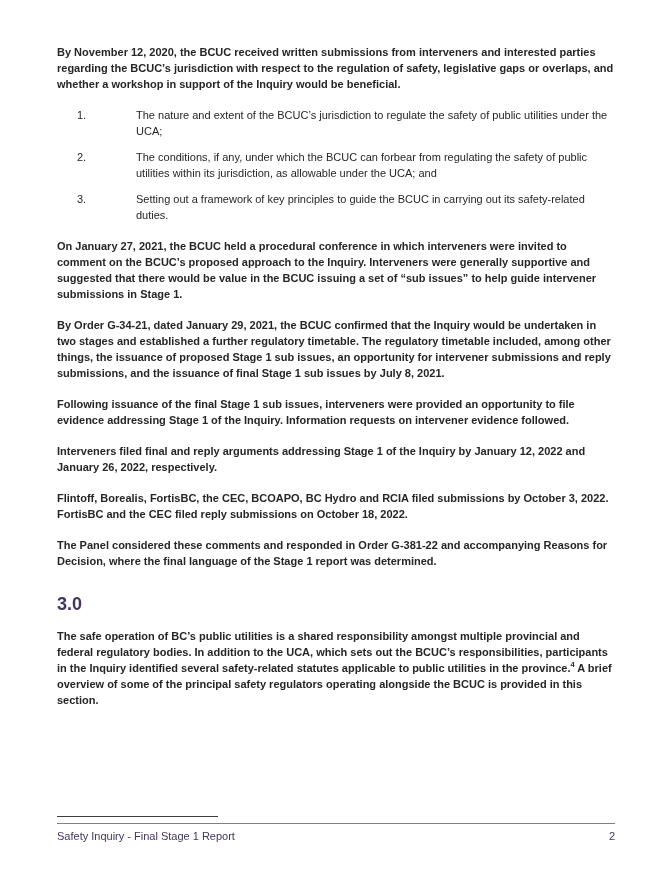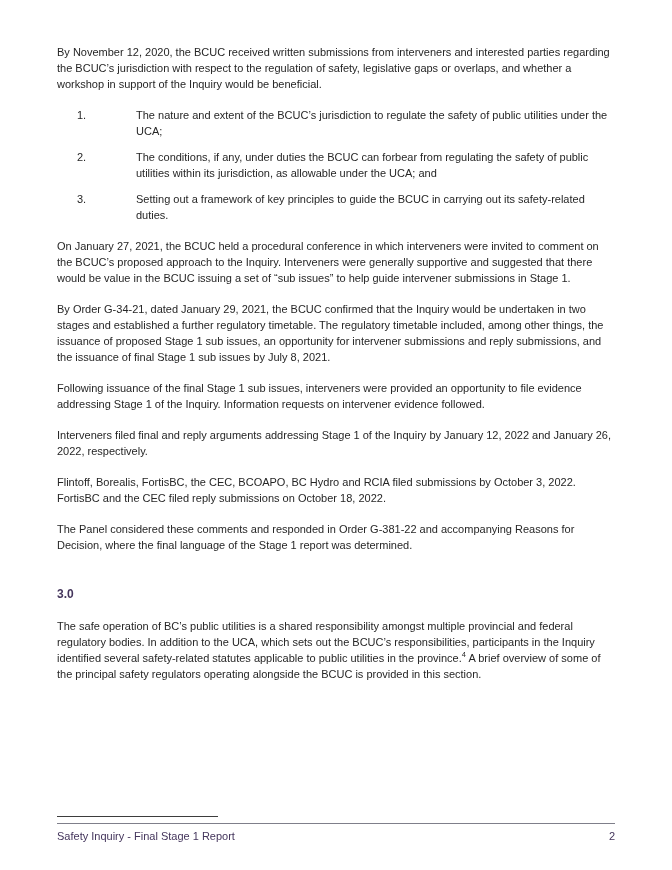--- a/index.html
+++ b/index.html
@@ -9,30 +9,30 @@
     min-height: 870px;
     background: #ffffff;
     padding: 44px 57px 26px 57px;
     display: flex;
     flex-direction: column;
     font-family: "Liberation Sans", sans-serif;
     font-size: 11px;
     line-height: 16px;
     color: #262626;
   }
-  .body-para { margin: 0 0 15px 0; text-align: left; }
+  .body-para { margin: 0 0 15px 0; text-align: left; font-weight: bold; }
   .num-list { margin: 0 0 15px 0; padding: 0; }
   .num-item { display: flex; margin: 0 0 10px 0; padding-left: 20px; }
   .num-item:last-child { margin-bottom: 0; }
   .num-marker { flex: none; width: 21px; }
   .num-text { flex: 1; margin-left: 38px; }
   .section-heading {
     display: flex;
-    margin: 18px 0 15px 0;
-    font-size: 12px;
+    margin: 12px 0 15px 0;
+    font-size: 18px;
     line-height: 17px;
     font-weight: bold;
     color: #44355c;
   }
   .heading-number { flex: none; width: 31px; }
   sup.ref-mark { font-size: 7.5px; line-height: 0; vertical-align: super; }
   .footnote-block { margin-top: auto; font-size: 10px; line-height: 14px; }
   .footnote-rule {
     width: 161px;
     height: 0;
@@ -59,21 +59,21 @@
   <p class="body-para">By November 12, 2020, the BCUC received written submissions from interveners and interested parties regarding the BCUC’s jurisdiction with respect to the regulation of safety, legislative gaps or overlaps, and whether a workshop in support of the Inquiry would be beneficial.</p>
 
 
   <div class="num-list">
     <div class="num-item">
       <span class="num-marker">1.</span>
       <span class="num-text">The nature and extent of the BCUC’s jurisdiction to regulate the safety of public utilities under the UCA;</span>
     </div>
     <div class="num-item">
       <span class="num-marker">2.</span>
-      <span class="num-text">The conditions, if any, under duties the BCUC can forbear from regulating the safety of public utilities within its jurisdiction, as allowable under the UCA; and</span>
+      <span class="num-text">The conditions, if any, under which the BCUC can forbear from regulating the safety of public utilities within its jurisdiction, as allowable under the UCA; and</span>
     </div>
     <div class="num-item">
       <span class="num-marker">3.</span>
       <span class="num-text">Setting out a framework of key principles to guide the BCUC in carrying out its safety-related duties.</span>
     </div>
   </div>
 
 
   <p class="body-para">On January 27, 2021, the BCUC held a procedural conference in which interveners were invited to comment on the BCUC’s proposed approach to the Inquiry. Interveners were generally supportive and suggested that there would be value in the BCUC issuing a set of “sub issues” to help guide intervener submissions in Stage 1.</p>
 

